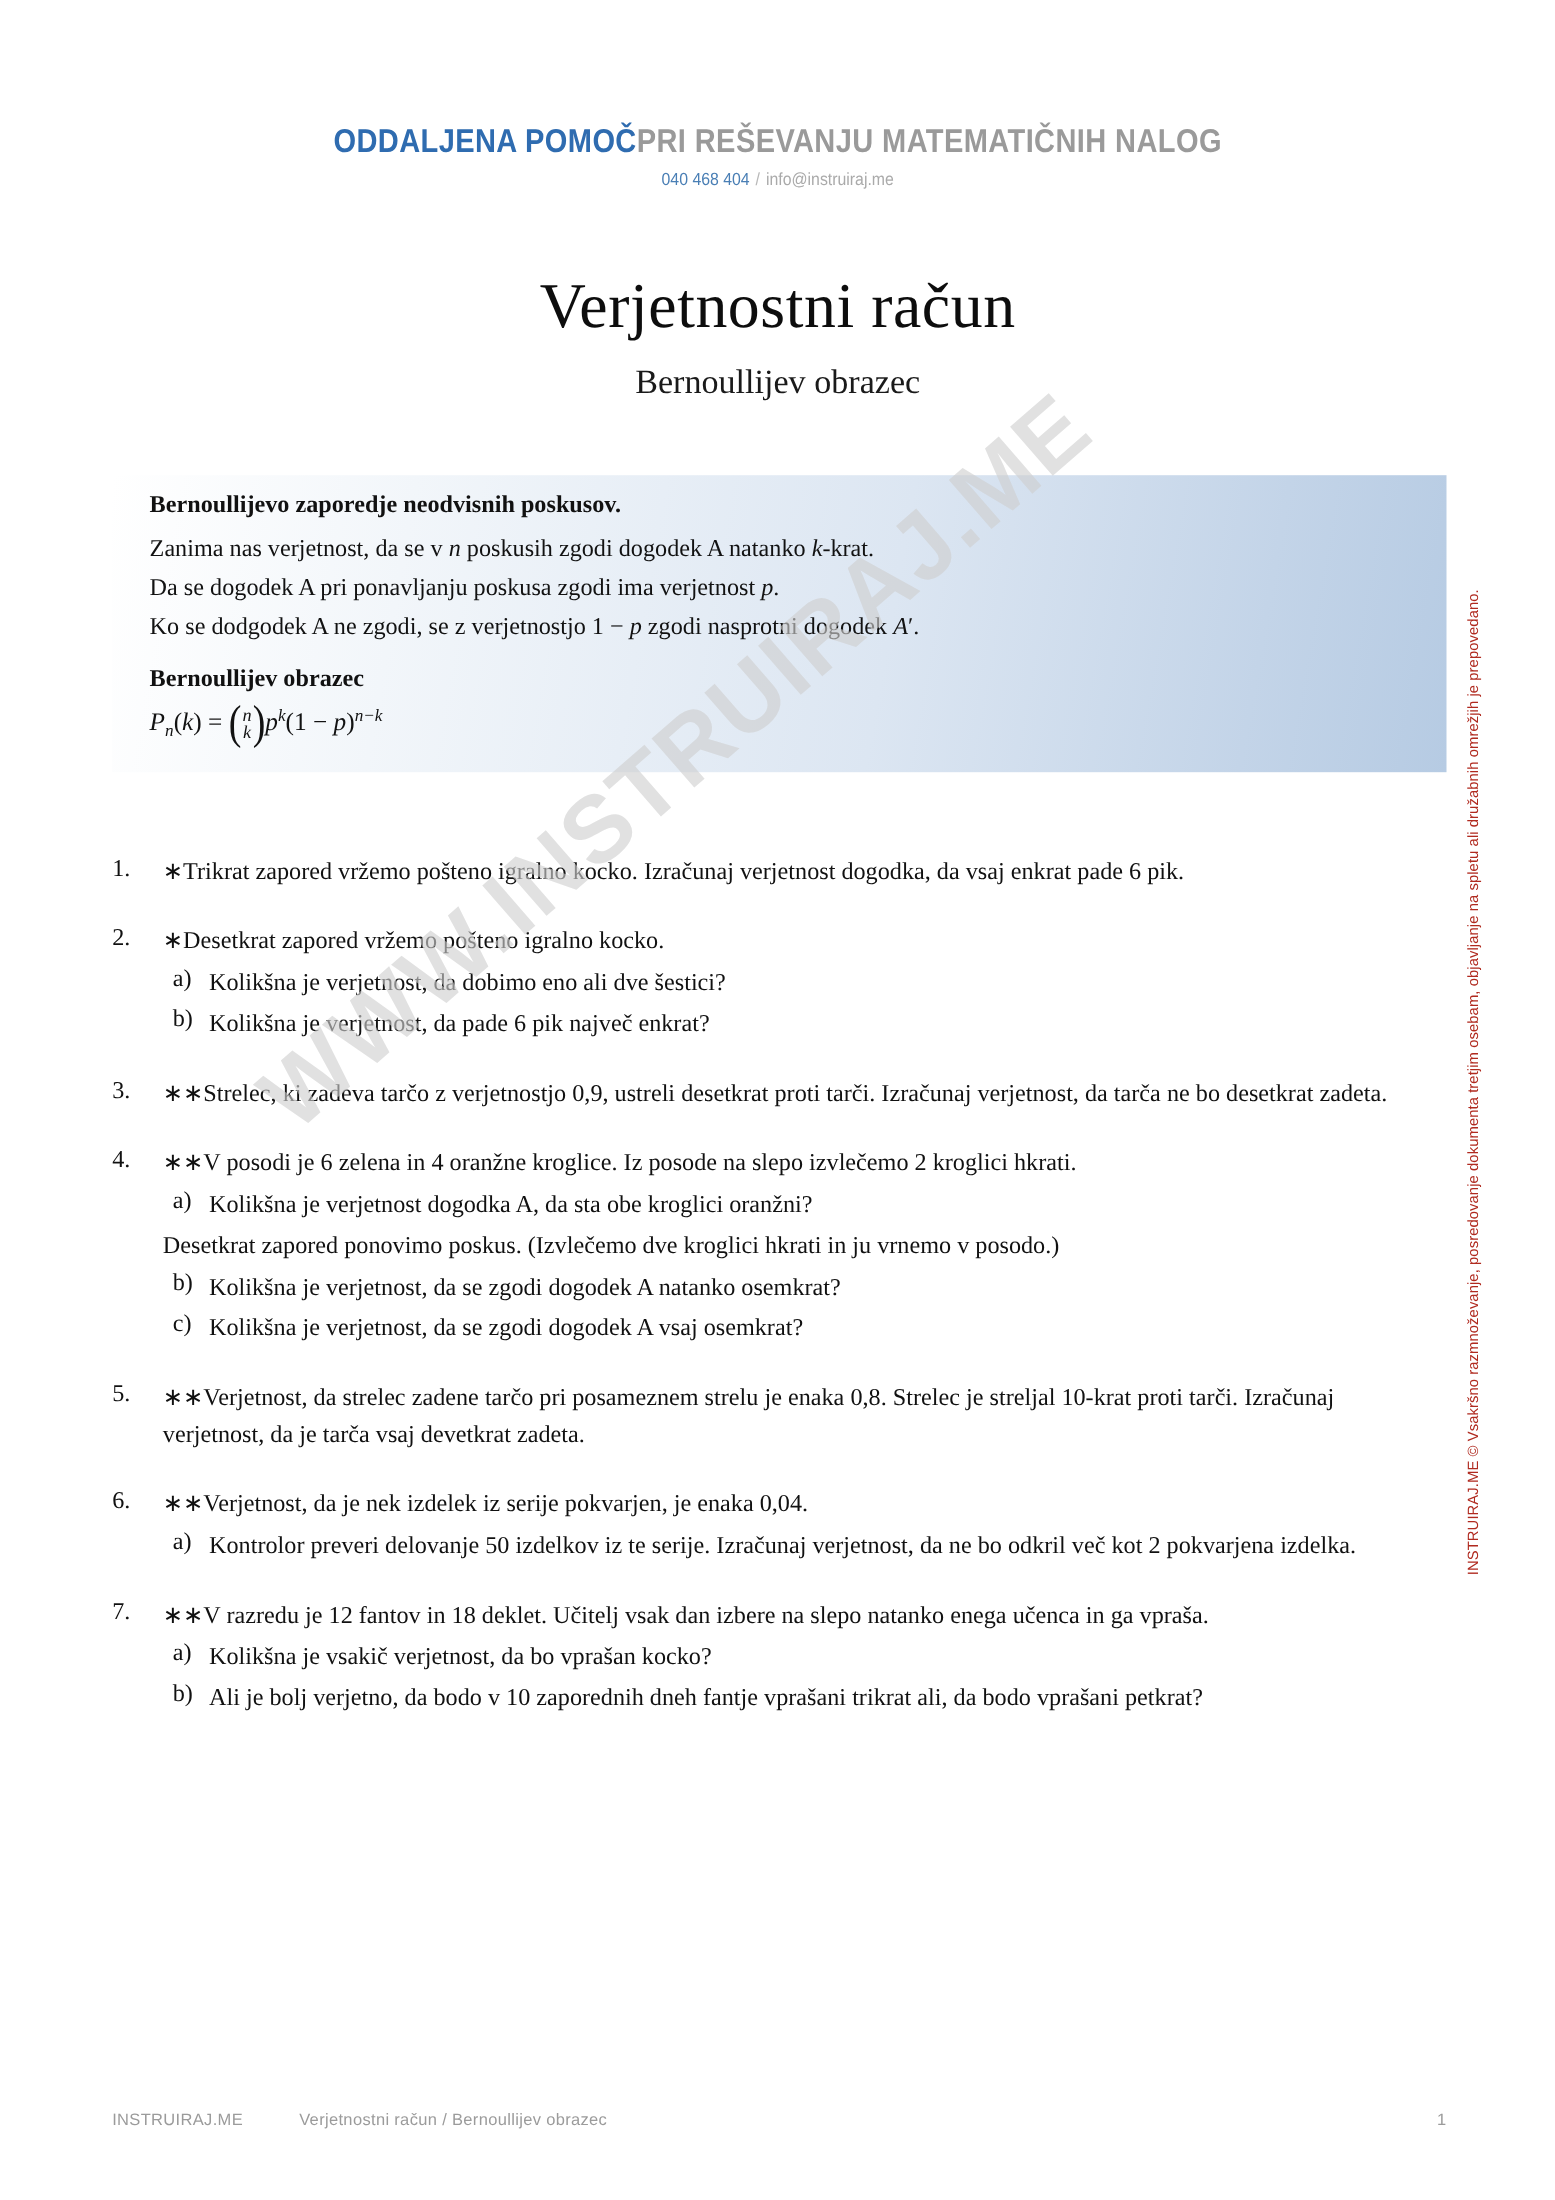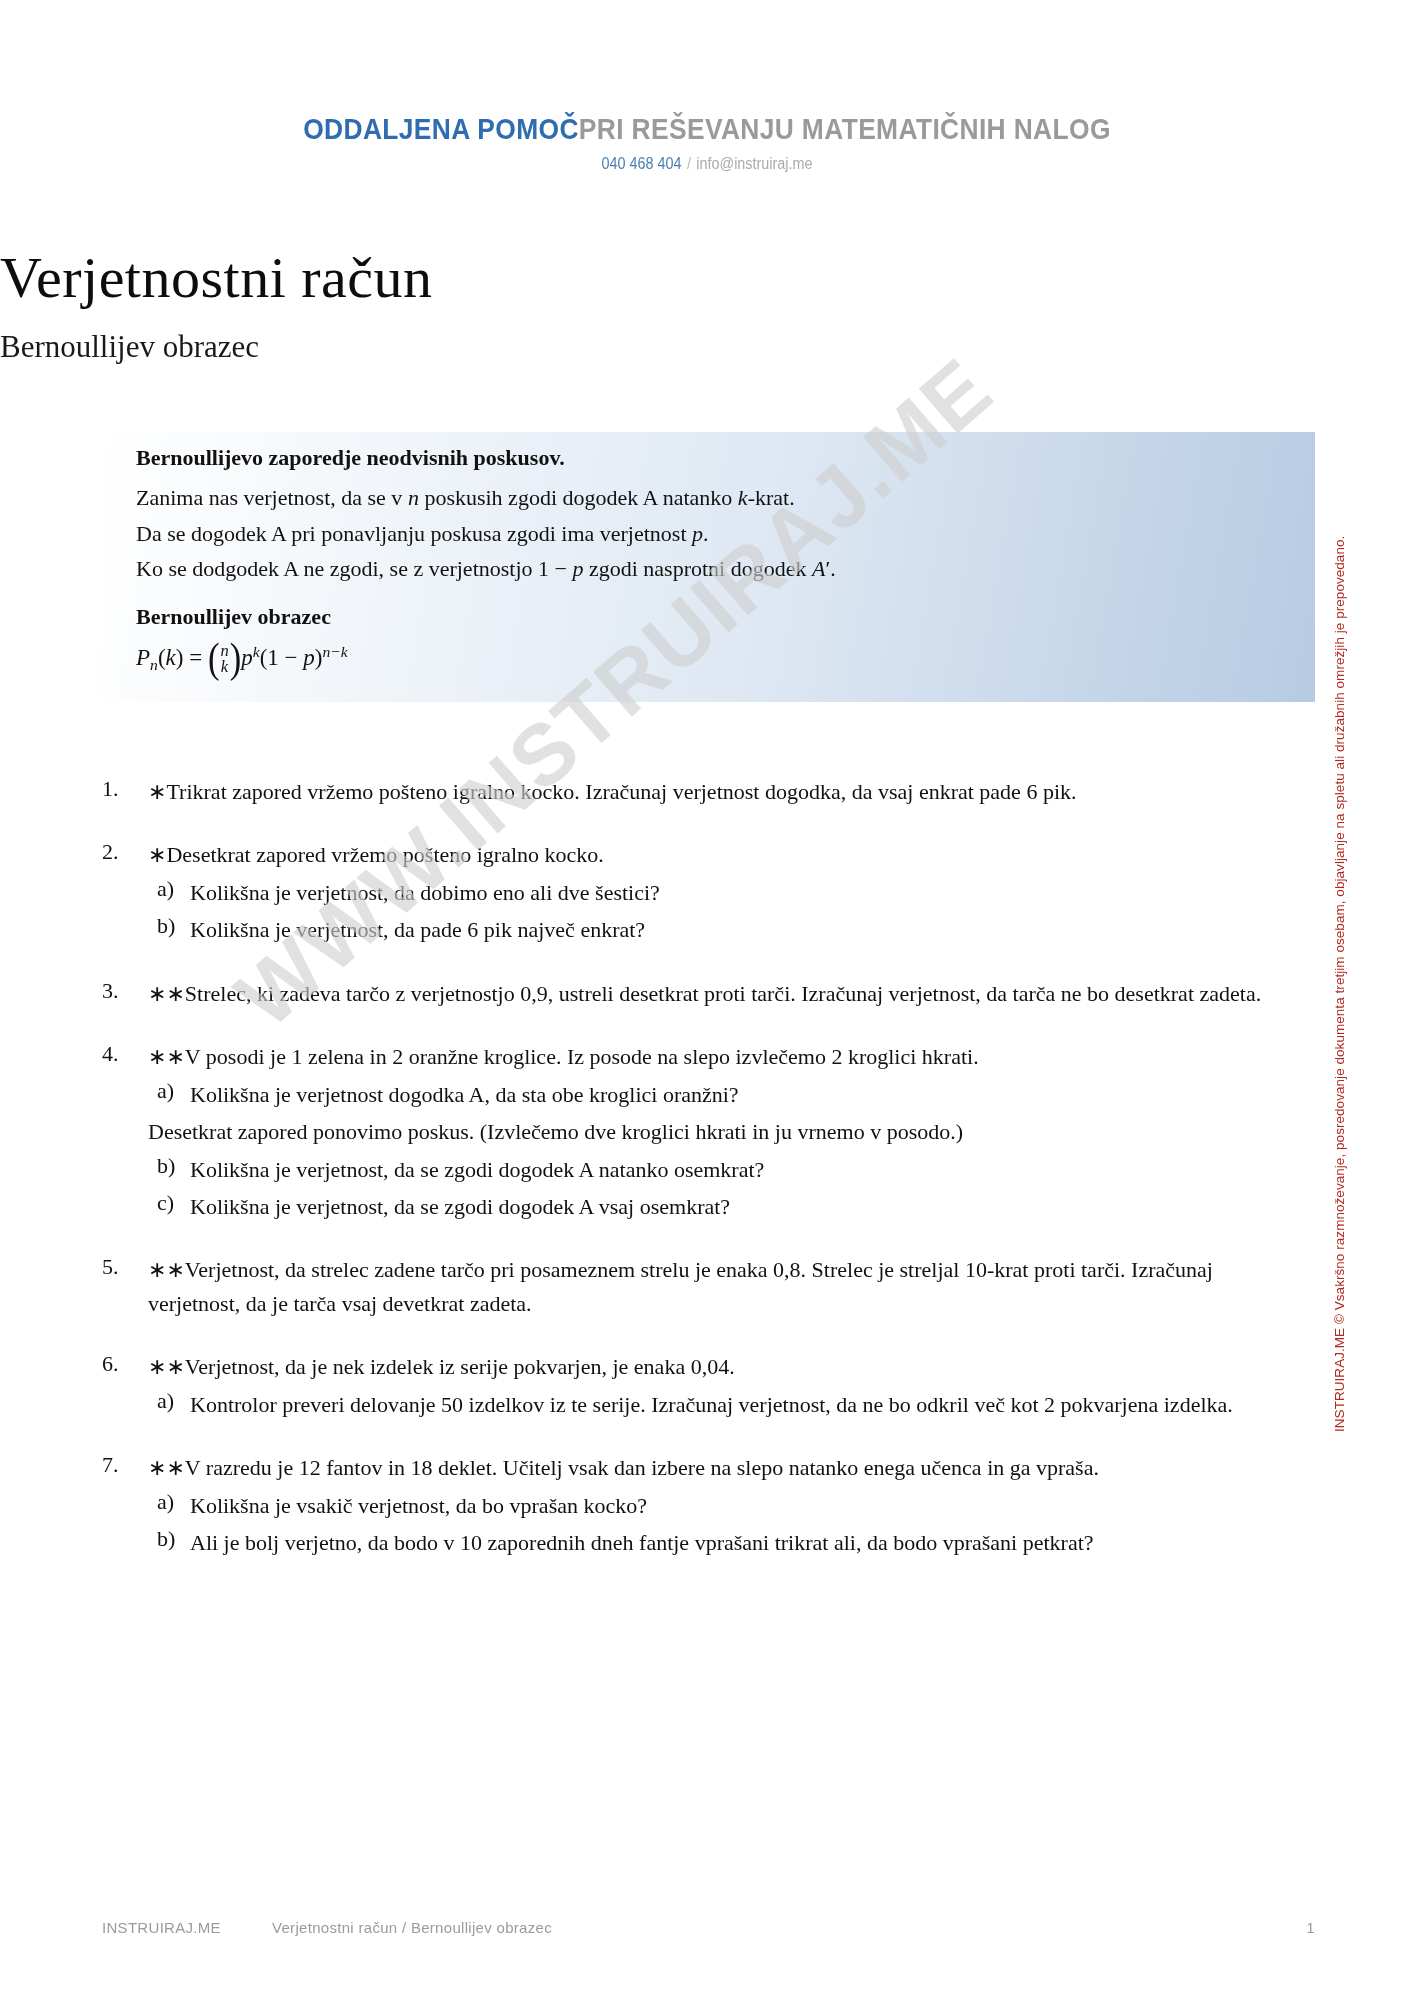--- a/index.html
+++ b/index.html
@@ -52,21 +52,21 @@
   .phone { color: #4a7fb5; }
   .sep { color: #b8b8b8; padding: 0 6px; }
   .email { color: #aaaaaa; }
 
   
   .title-block {
     position: absolute;
     top: 248px;
     left: 0;
     width: 1414px;
-    text-align: left;
+    text-align: center;
   }
   .doc-title {
     font-family: "Liberation Serif", serif;
     font-size: 58px;
     color: #0d0d0d;
     line-height: 1.05;
     font-weight: normal;
     letter-spacing: 0.5px;
   }
   .doc-subtitle {
@@ -306,21 +306,21 @@
     <div class="ex">
       <div class="ex-num">3.</div>
       <div class="ex-body">
         <div class="ex-text">∗∗Strelec, ki zadeva tarčo z verjetnostjo 0,9, ustreli desetkrat proti tarči. Izračunaj verjetnost, da tarča ne bo desetkrat zadeta.</div>
       </div>
     </div>
 
     <div class="ex">
       <div class="ex-num">4.</div>
       <div class="ex-body">
-        <div class="ex-text">∗∗V posodi je 1 zelena in 2 oranžne kroglice. Iz posode na slepo izvlečemo 2 kroglici hkrati.</div>
+        <div class="ex-text">∗∗V posodi je 6 zelena in 4 oranžne kroglice. Iz posode na slepo izvlečemo 2 kroglici hkrati.</div>
         <div class="sub-item">
           <div class="sub-label">a)</div>
           <div class="sub-text">Kolikšna je verjetnost dogodka A, da sta obe kroglici oranžni?</div>
         </div>
         <div class="ex-cont">Desetkrat zapored ponovimo poskus. (Izvlečemo dve kroglici hkrati in ju vrnemo v posodo.)</div>
         <div class="sub-item">
           <div class="sub-label">b)</div>
           <div class="sub-text">Kolikšna je verjetnost, da se zgodi dogodek A natanko osemkrat?</div>
         </div>
         <div class="sub-item">

